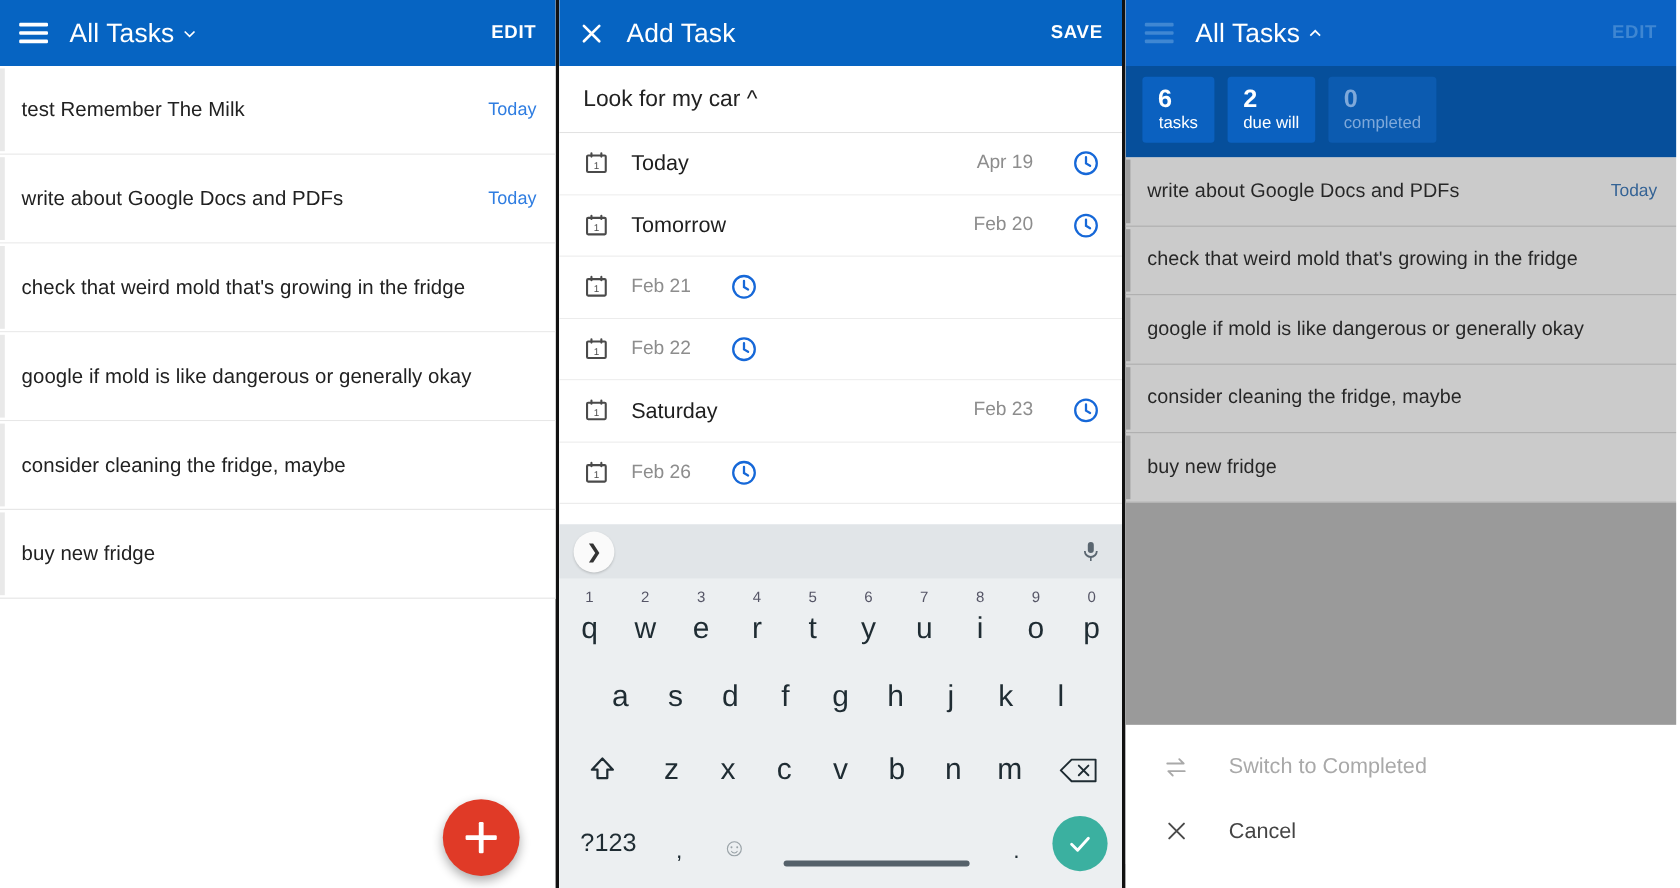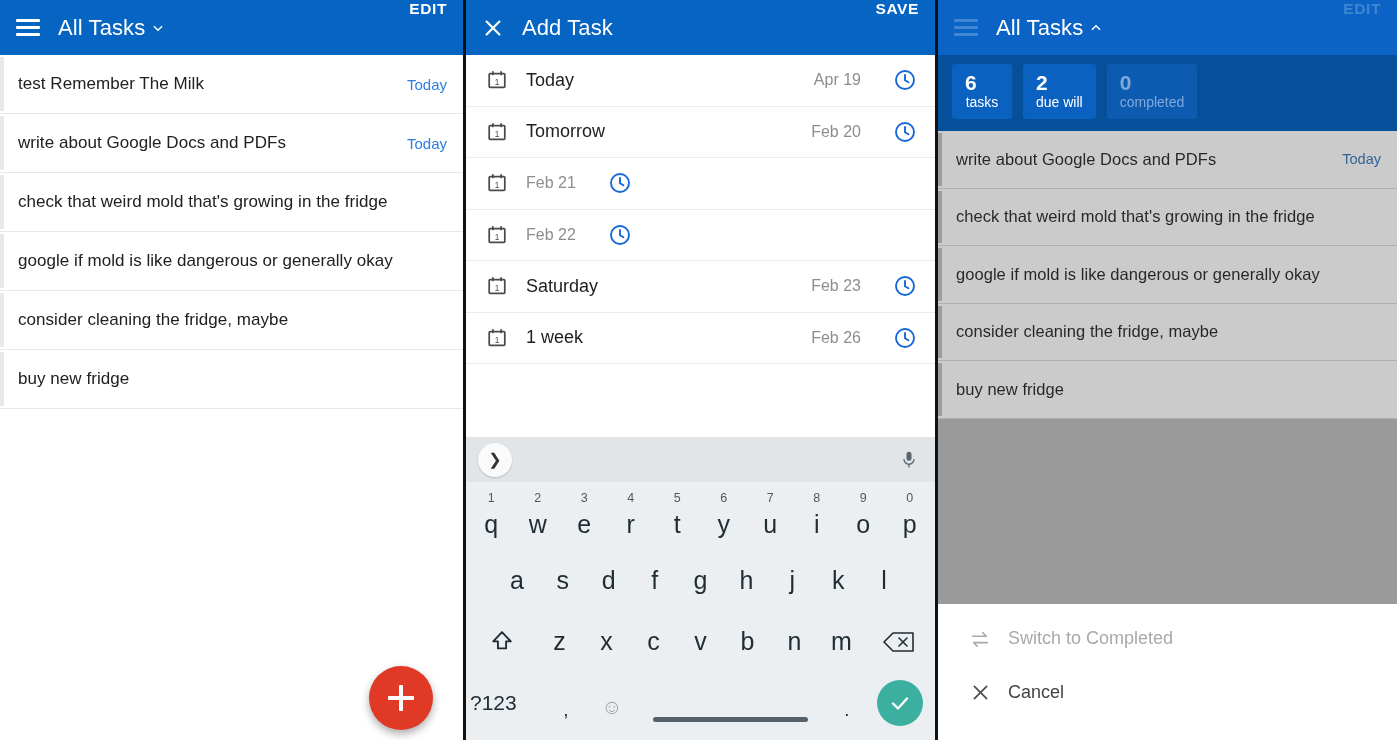--- a/index.html
+++ b/index.html
@@ -11,21 +11,21 @@
   }
   .screens { display: flex; width: 1400px; height: 740px; }
 
   .panel { position: relative; height: 740px; overflow: hidden; background: #fff; }
   .panel-a { width: 466px; border-right: 3px solid #111; }
   .panel-b { width: 472px; border-right: 3px solid #111; }
   .panel-c { width: 459px; }
 
   
   .appbar {
-    height: 55px; background: #0664c2; display: flex; 
+    height: 55px; background: #0664c2; display: flex; align-items: center;
     padding: 0 16px; color: #fff; position: relative; z-index: 5;
   }
   .appbar.dim { background: #0b63c5; }
   .ab-left { display: flex; align-items: center; gap: 18px; flex: 1; min-width: 0; }
   .ab-title {
     font-size: 22px; letter-spacing: .1px; color: #fff; white-space: nowrap;
     display: flex; align-items: center; gap: 6px;
   }
   .ab-action {
     font-size: 15.5px; font-weight: bold; letter-spacing: .6px; color: #fff;
@@ -38,21 +38,21 @@
   .hamburger span {
     display: block; height: 2.6px; background: #fff; border-radius: 1px; margin: 4.6px 0;
   }
   .hamburger.muted span { background: #3f87d3; }
   .caret { width: 14px; height: 14px; }
 
   
   .list { background: #fff; }
   .row {
     position: relative; display: flex; align-items: center; justify-content: space-between;
-    height: 59px; padding: 0 16px 0 18px;
+    height: 74px; padding: 0 16px 0 18px;
     border-bottom: 1px solid #e7e7e7; background: #fff;
   }
   .row::before {
     content: ""; position: absolute; left: 0; top: 2px; bottom: 2px; width: 4px;
     background: #e9e9e9;
   }
   .row-title { font-size: 17px; color: #212121; letter-spacing: .05px; }
   .row-due { font-size: 15px; color: #2f7de1; }
 
   .fab {
@@ -101,21 +101,21 @@
     font-size: 25px; color: #1f2c33;
   }
   .key .num {
     position: absolute; top: 2px; font-size: 12.5px; color: #556;
   }
   .key .ch { margin-top: 9px; }
   .kb-row.r2 { padding: 0 28px; }
   .kb-row.r3 { padding: 0 2px; }
   .key-wide { flex: 1.45; }
   .kb-row.r4 { display: flex; align-items: center; height: 62px; padding: 0 4px; }
-  .k-123 { width: 74px; font-size: 21px; color: #1f2c33; }
+  .k-123 { width: 74px; text-align: center; font-size: 21px; color: #1f2c33; }
   .k-comma, .k-period { width: 44px; text-align: center; font-size: 19px; color: #1f2c33; padding-top:14px;}
   .k-emoji { width: 48px; text-align: center; font-size: 21px; color: #9aa3a8; padding-top: 8px;}
   .k-space { flex: 1; display: flex; align-items: flex-end; justify-content: center; height: 100%; padding-bottom: 12px;}
   .space-bar { width: 82%; height: 5px; border-radius: 3px; background: #55616a; }
   .k-enter {
     width: 62px; display: flex; align-items: center; justify-content: center;
   }
   .enter-circle {
     width: 46px; height: 46px; border-radius: 50%; background: #3bb0a0;
     display: flex; align-items: center; justify-content: center;
@@ -150,21 +150,21 @@
   .c-row::before {
     content: ""; position: absolute; left: 0; top: 2px; bottom: 2px; width: 4px;
     background: #bfbfbf;
   }
   .c-row .row-title { font-size: 16.5px; color: #1b1b1b; }
   .c-row .row-due { font-size: 14.5px; color: #2f6fb5; }
   .c-filler { background: #bcbcbc; }
 
   .sheet { background: #fff; padding: 8px 0 0; }
   .sheet-item {
-    display: flex; align-items: center; gap: 16px; height: 54px; padding: 0 30px;
+    display: flex; align-items: center; gap: 32px; height: 54px; padding: 0 30px;
     font-size: 18px; color: #444;
   }
   .sheet-item .si-icon { width: 24px; display: flex; justify-content: center; }
   .sheet-item.disabled, .sheet-item.disabled .si-icon svg { color: #a9a9a9; }
   .sheet-item.disabled { color: #a9a9a9; }
 </style>
 </head>
 <body>
 
 <div class="screens">
@@ -223,20 +223,21 @@
         <svg width="22" height="22" viewBox="0 0 24 24" fill="none" stroke="#fff" stroke-width="2.4" stroke-linecap="round">
             <path d="M5 5l14 14M19 5L5 19"></path>
           </svg>
         <span class="ab-title">
           <span>Add Task</span>
         </span>
       </div>
       <span class="ab-action">SAVE</span>
     </div>
 
+    <div class="task-input">Look for my car ^</div>
 
     <div>
       <div class="date-row">
         <svg class="cal-icon" viewBox="0 0 24 24" fill="none" stroke="#4a4a4a" stroke-width="1.9">
             <rect x="3.5" y="5" width="17" height="15" rx="1"></rect>
             <path d="M7.5 3v3M16.5 3v3" stroke-linecap="round"></path>
             <text x="12" y="17" font-size="9" fill="#4a4a4a" stroke="none" text-anchor="middle" font-family="Liberation Sans">1</text>
           </svg>
         <span class="date-label">Today</span>
         <span class="date-when">Apr 19</span>
@@ -294,21 +295,20 @@
             <circle cx="12" cy="12" r="9"></circle>
             <path d="M12 7v5.2l3.4 2" stroke-linecap="round"></path>
           </svg>
       </div>
       <div class="date-row">
         <svg class="cal-icon" viewBox="0 0 24 24" fill="none" stroke="#4a4a4a" stroke-width="1.9">
             <rect x="3.5" y="5" width="17" height="15" rx="1"></rect>
             <path d="M7.5 3v3M16.5 3v3" stroke-linecap="round"></path>
             <text x="12" y="17" font-size="9" fill="#4a4a4a" stroke="none" text-anchor="middle" font-family="Liberation Sans">1</text>
           </svg>
-        <span class="date-label">1 week</span>
         <span class="date-when">Feb 26</span>
         <svg width="24" height="24" viewBox="0 0 24 24" fill="none" stroke="#1668d8" stroke-width="1.9">
             <circle cx="12" cy="12" r="9"></circle>
             <path d="M12 7v5.2l3.4 2" stroke-linecap="round"></path>
           </svg>
       </div>
     </div>
 
     <div class="kb">
       <div class="kb-suggest">

